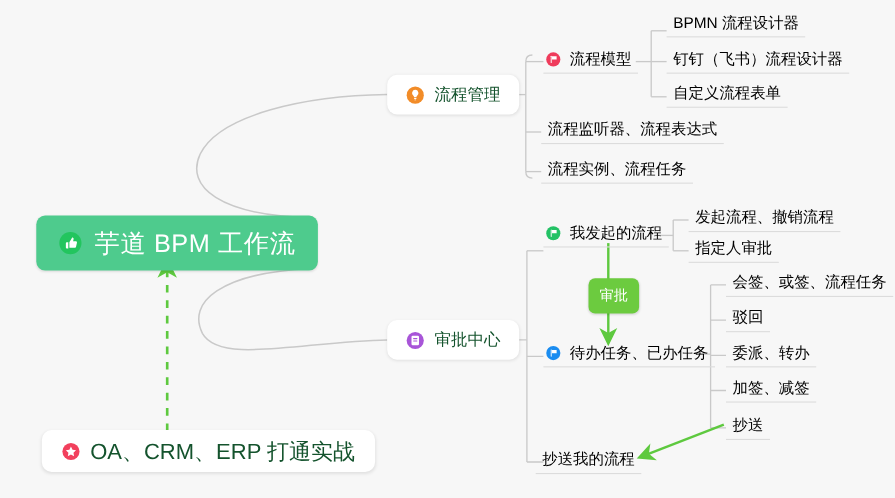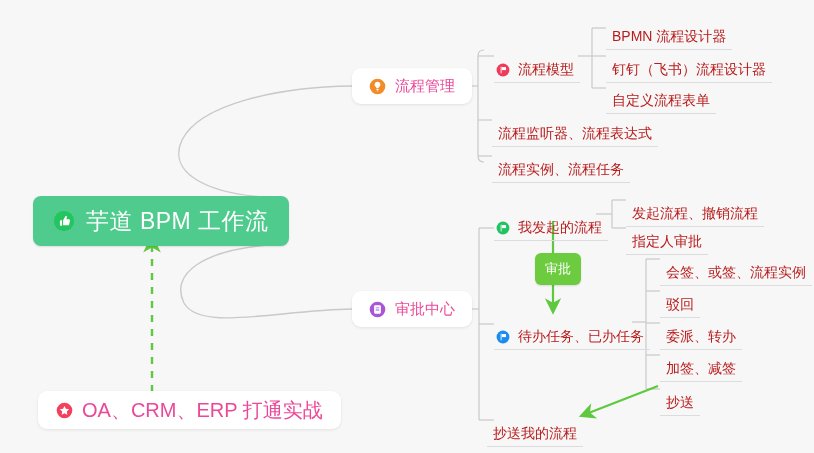--- a/index.html
+++ b/index.html
@@ -50,37 +50,36 @@
   }
   .root .label { margin-left: 11px; }
 
   
   .card {
     background: #ffffff;
     border-radius: 9px;
     padding: 0 17px;
     height: 36px;
     font-size: 15px;
-    color: #ec4899;
+    color: #14532d;
     box-shadow: 0 1px 3px rgba(0,0,0,.09);
   }
   .card .label { margin-left: 9px; }
 
   
   .card.wide { height: 38px; font-size: 20px; padding: 0 18px; }
 
   
   .leaf {
     font-size: 14px;
-    color: #b91c1c;
+    color: #000000;
     padding: 0 6px 4px 6px;
     height: 22px;
     border-bottom: 1px solid #dcdcdc;
     background: transparent;
-    margin-top: 16px;
   }
   .leaf .label { margin-left: 8px; }
   .leaf.icon-leaf { padding-left: 2px; }
 
   
   .badge {
     background: #6ccb3f;
     color: #ffffff;
     border-radius: 6px;
     font-size: 13px;
@@ -252,21 +251,21 @@
       <svg viewBox="0 0 24 24" width="14" height="14">
         <circle cx="12" cy="12" r="11" fill="#1a8cf0"></circle>
         <rect x="8" y="6.2" width="1.5" height="11.6" rx=".7" fill="#fff"></rect>
         <path d="M10 7h7.2v5.2H10z" fill="#fff"></path>
       </svg>
     </span>
     <span class="label">待办任务、已办任务</span>
   </div>
 
   <div class="node leaf" style="left:660px; top:248px;">
-    <span>会签、或签、流程实例</span>
+    <span>会签、或签、流程任务</span>
   </div>
   <div class="node leaf" style="left:660px; top:280px;">
     <span>驳回</span>
   </div>
   <div class="node leaf" style="left:660px; top:312px;">
     <span>委派、转办</span>
   </div>
   <div class="node leaf" style="left:660px; top:344px;">
     <span>加签、减签</span>
   </div>

